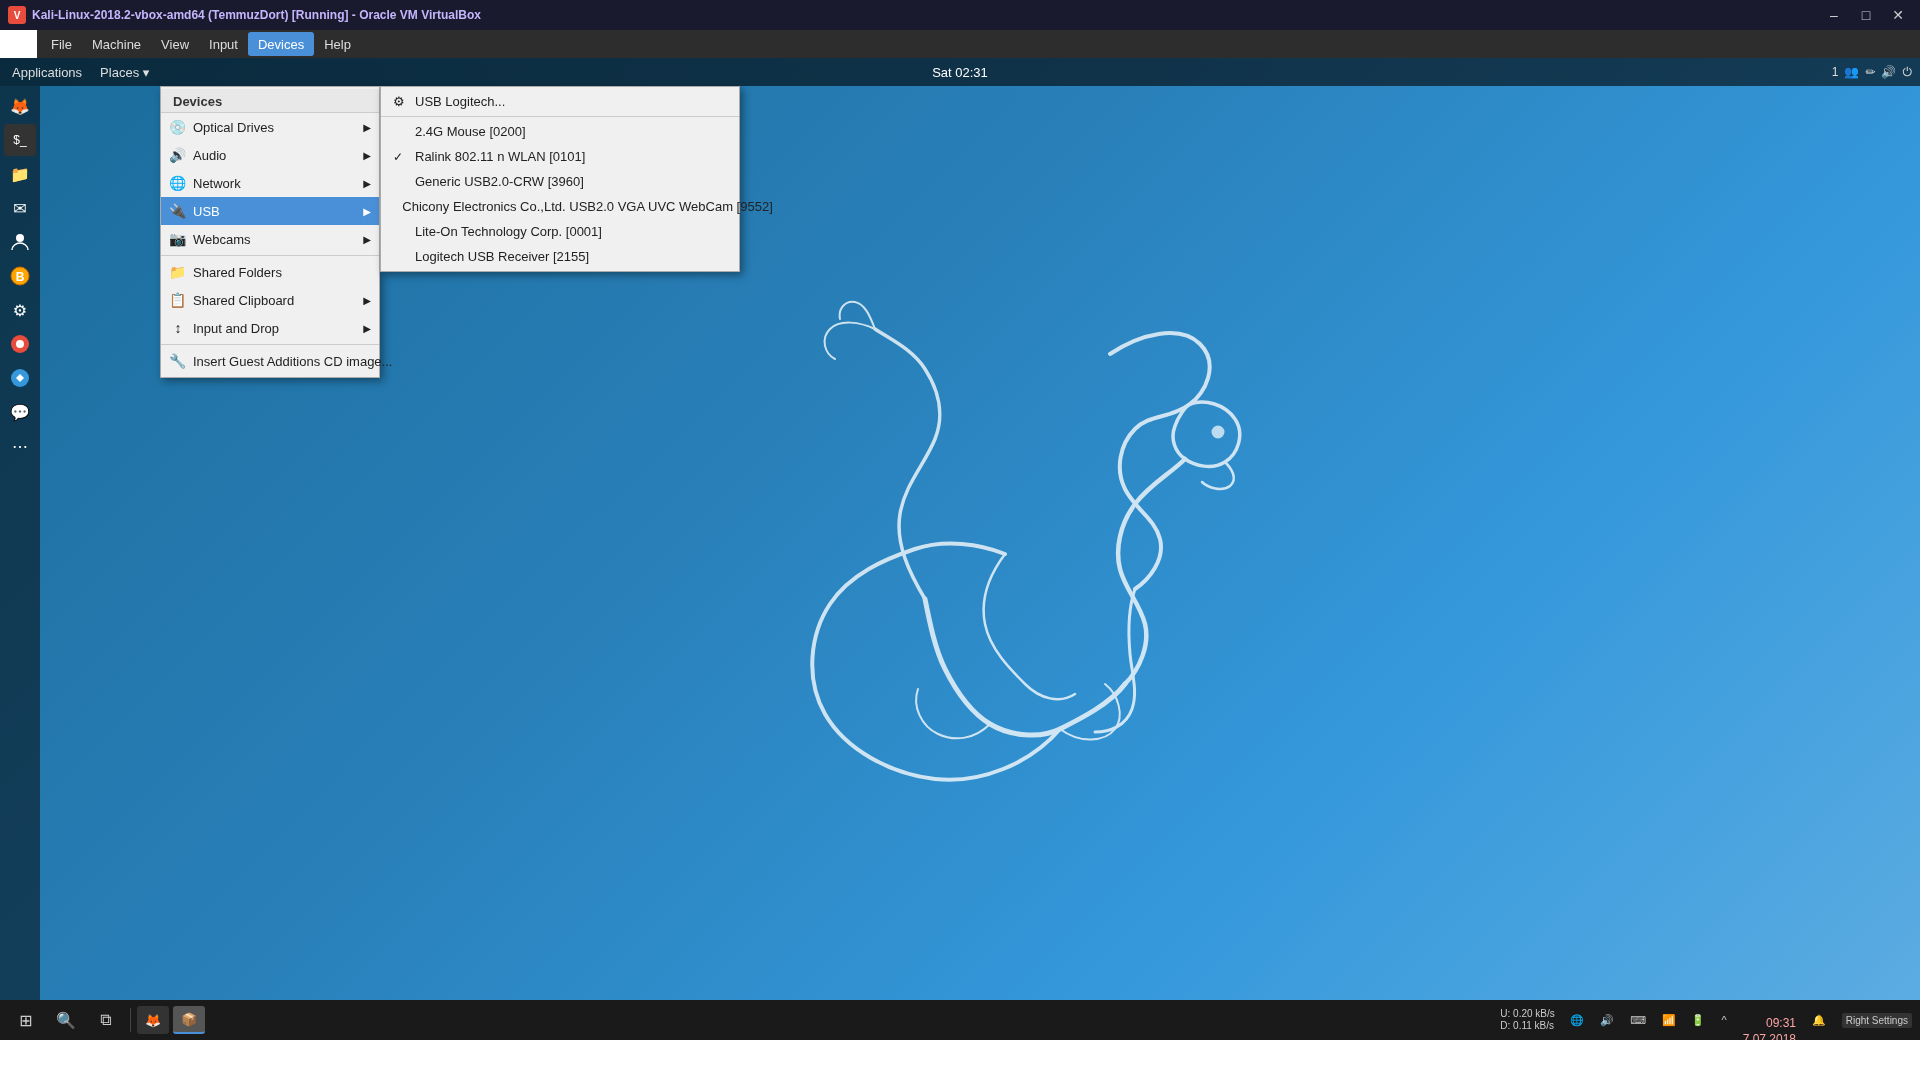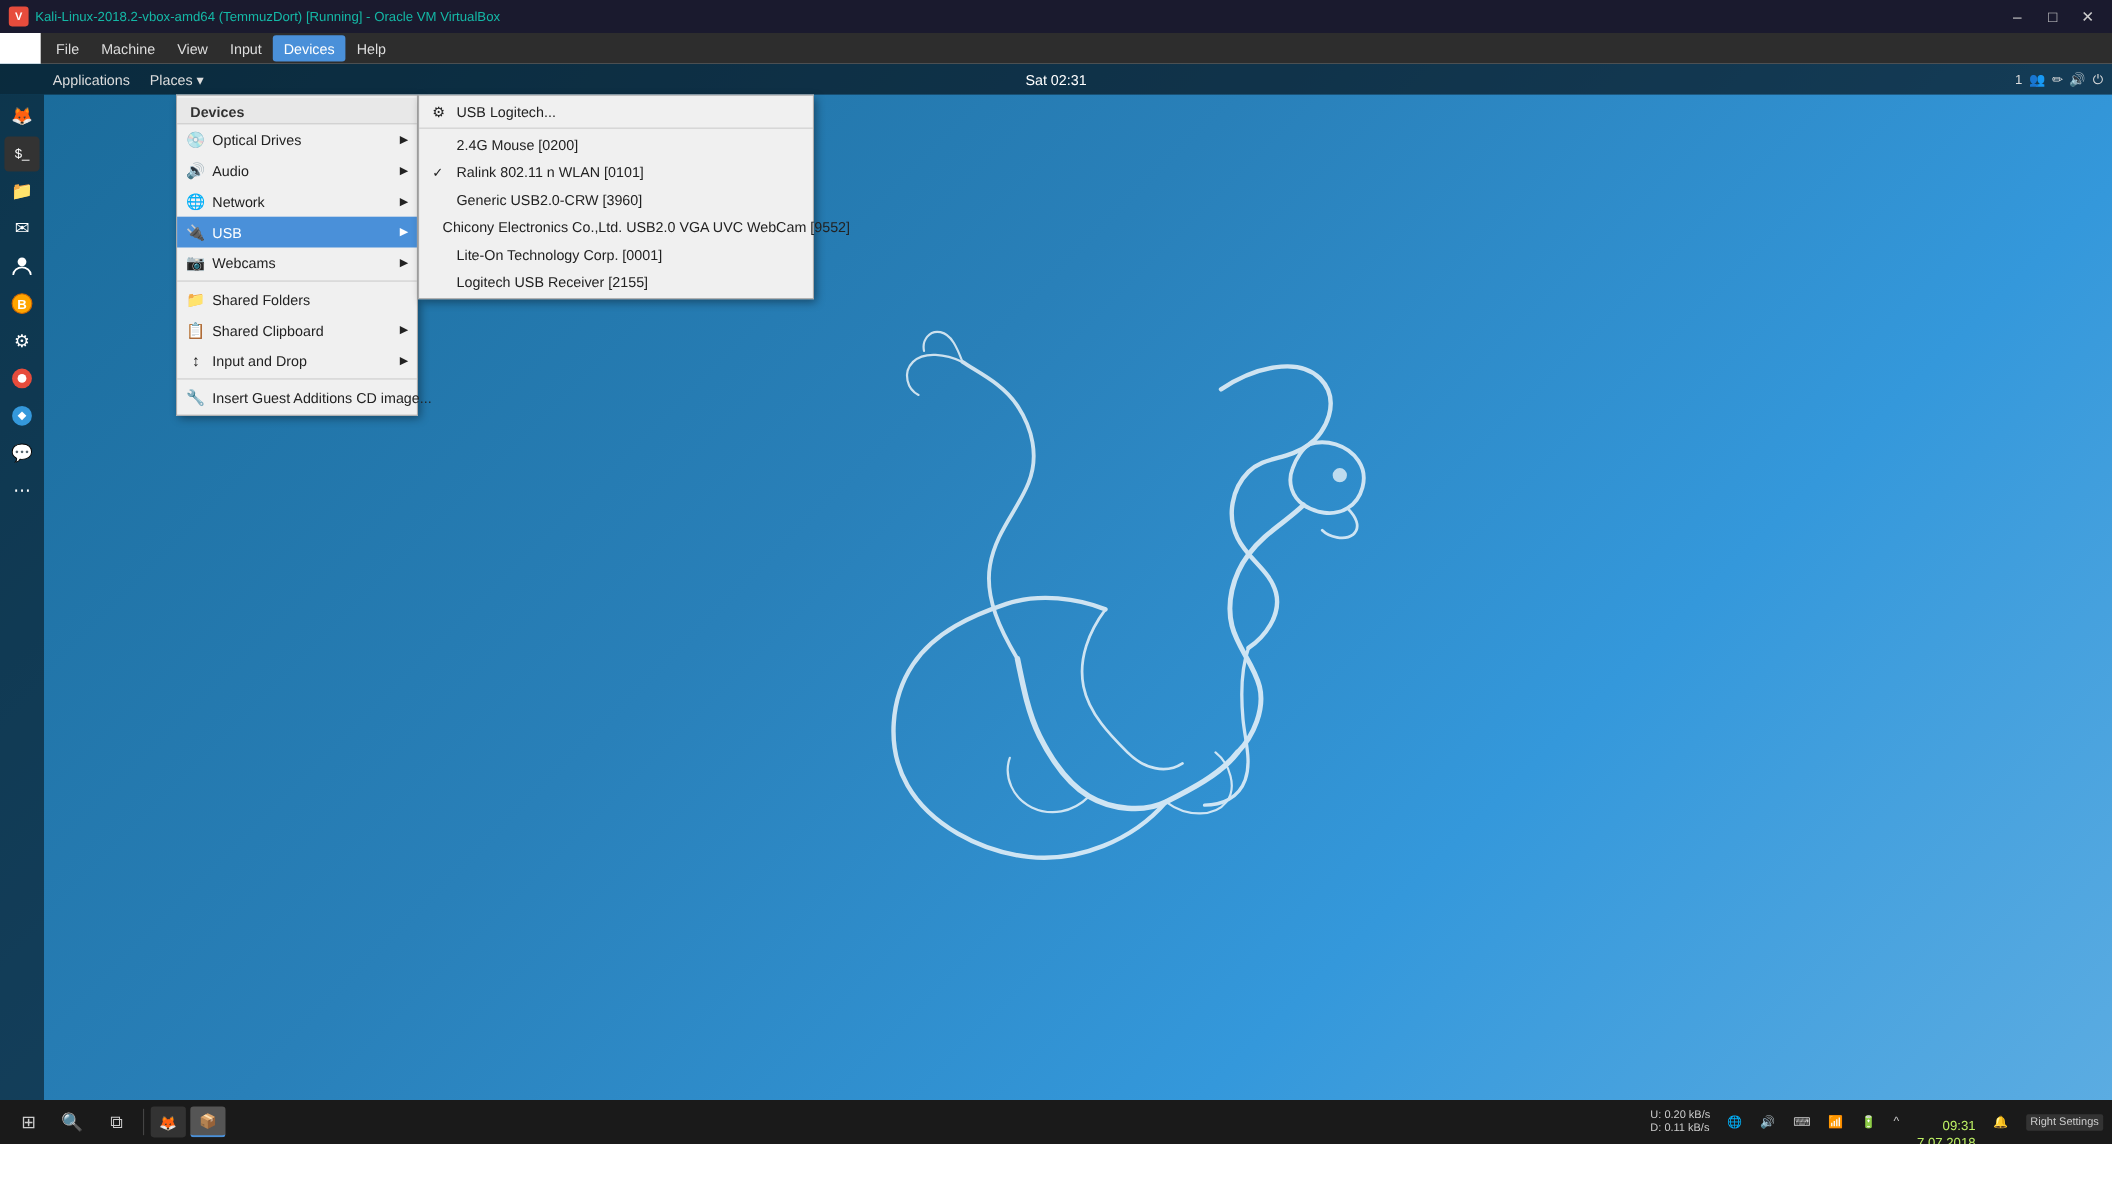--- a/index.html
+++ b/index.html
@@ -30,23 +30,24 @@
       background: #e74c3c;
       border-radius: 3px;
       display: flex;
       align-items: center;
       justify-content: center;
       color: white;
       font-size: 10px;
       font-weight: bold;
     }
     #titlebar .title-text {
-      color: #14b8a6;
+      color: #c4b5fd;
       font-size: 12px;
       flex: 1;
+      font-weight: bold;
     }
     #titlebar .window-controls {
       display: flex;
       gap: 4px;
     }
     #titlebar .win-btn {
       width: 28px;
       height: 20px;
       display: flex;
       align-items: center;
@@ -114,21 +115,20 @@
       background: rgba(0,0,0,0.6);
       display: flex;
       align-items: center;
       z-index: 50;
     }
     #desktop-topbar .left-items {
       display: flex;
       align-items: flex-end;
       gap: 2px;
       padding-left: 4px;
-      margin-left: 36px;
     }
     .desktop-menu-item {
       padding: 2px 8px;
       color: #ddd;
       font-size: 13px;
       cursor: pointer;
       border-radius: 3px;
     }
     #desktop-topbar .center-clock {
       position: absolute;
@@ -294,21 +294,21 @@
     .taskbar-right {
       margin-left: auto;
       display: flex;
       align-items: center;
       gap: 16px;
       color: #ccc;
       font-size: 11px;
     }
     .taskbar-clock {
       text-align: right;
-      color: #bef264;
+      color: #fca5a5;
       font-size: 12px;
       line-height: 1.3;
       margin-top: 24px;
     }
     .taskbar-app {
       display: flex;
       align-items: center;
       gap: 4px;
       padding: 2px 8px;
       background: #333;

